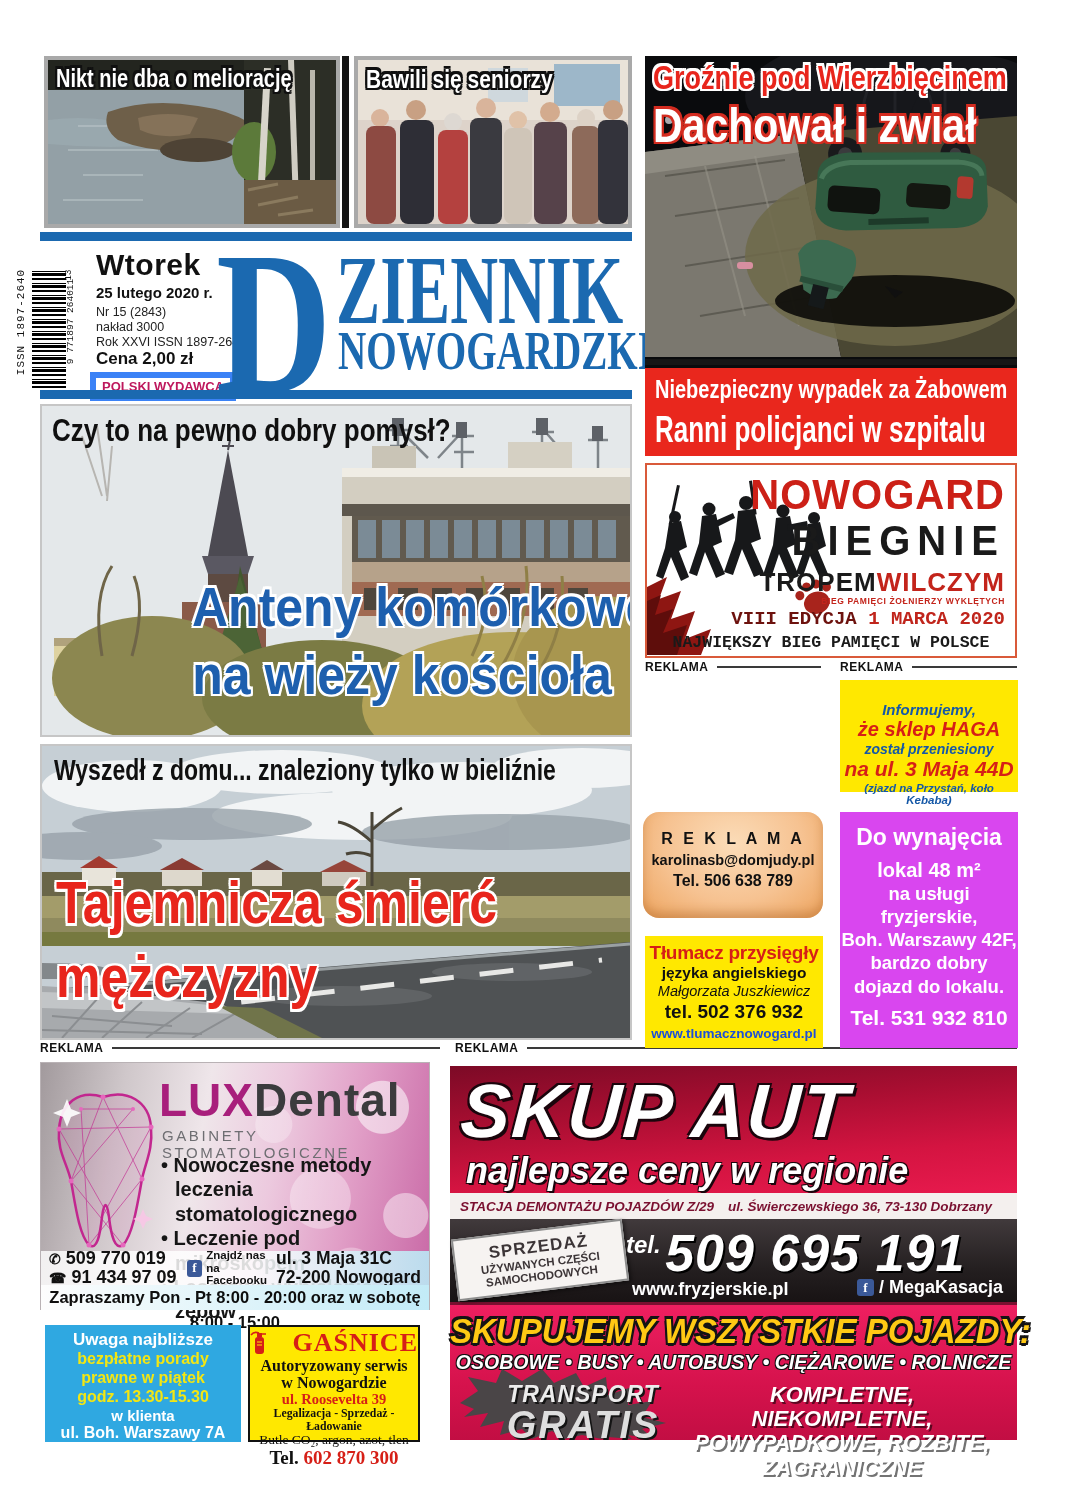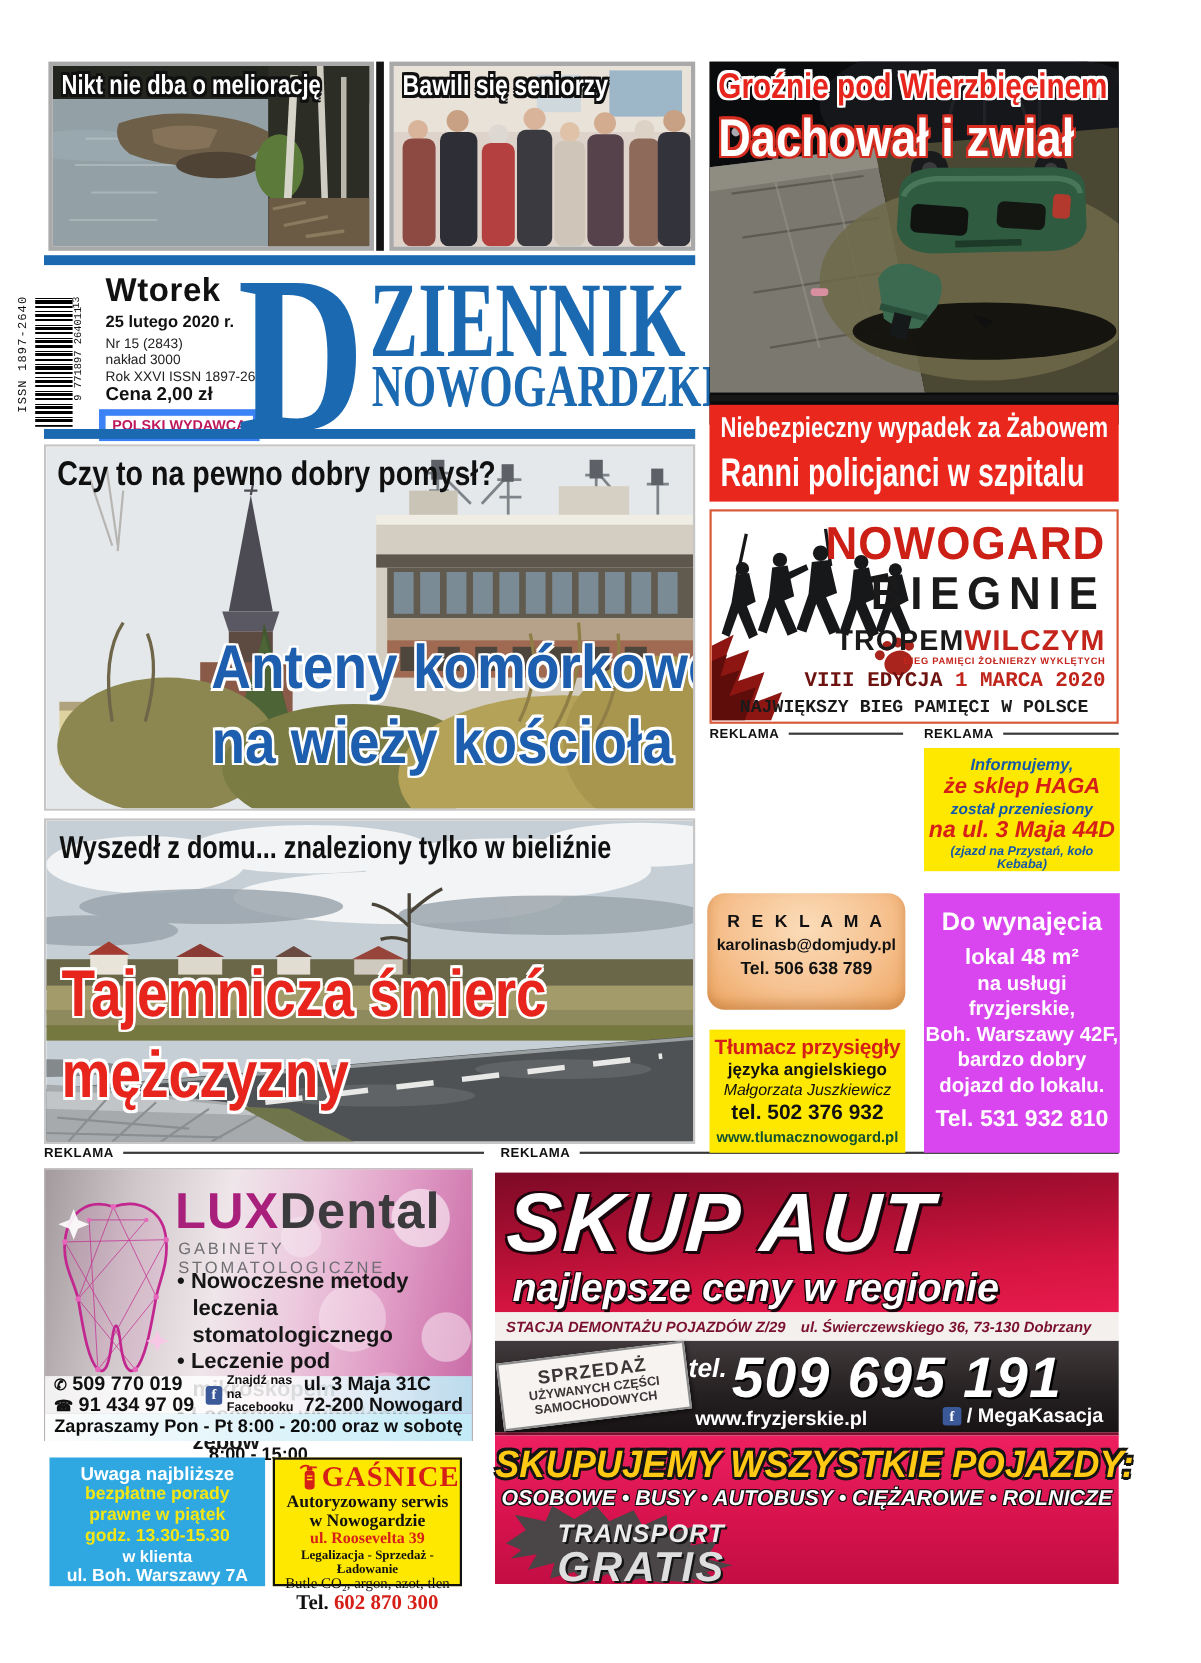--- a/index.html
+++ b/index.html
@@ -63,37 +63,37 @@
   .run-foot{position:absolute;left:0;right:0;bottom:4px;text-align:center;font-family:"Liberation Mono",monospace;
             font-size:16.5px;font-weight:700;color:#1a1a1a;white-space:nowrap;}
 
   
   .yellow{background:#ffe800;box-sizing:border-box;text-align:center;}
   .fin{left:645px;top:678px;width:178px;height:118px;padding-top:8px;}
   .fin .t{font-size:19px;font-weight:800;color:#e2231a;line-height:1.15;}
   .fin .n{font-size:14.5px;color:#111;margin-top:2px;}
   .fin .p{font-size:12.8px;font-weight:800;color:#111;margin-top:4px;letter-spacing:-.2px;}
   .fin .p2{font-size:13.5px;font-weight:800;color:#111;margin-top:2px;}
-  .haga{left:840px;top:680px;width:178px;height:112px;padding-top:7px;font-style:italic;}
+  .haga{left:840px;top:680px;width:178px;height:112px;padding-top:21px;font-style:italic;}
   .haga .b{color:#1558a7;font-weight:800;}
   .haga .r{color:#d61f17;font-weight:800;}
 
   .contactbox{left:643px;top:812px;width:180px;height:106px;border-radius:16px;text-align:center;
       background:radial-gradient(ellipse at 50% 30%,#fbdcb8 0%,#f6c291 55%,#eda45e 100%);
       box-shadow:inset 0 -6px 10px rgba(160,90,30,.35);}
   .contactbox .t{margin-top:18px;font-size:16px;font-weight:800;letter-spacing:3px;}
   .contactbox .e{font-size:14.5px;font-weight:800;margin-top:4px;}
   .contactbox .p{font-size:16px;font-weight:800;margin-top:4px;}
 
   .trans{left:645px;top:936px;width:178px;height:112px;padding-top:6px;}
   .trans .t{font-size:19px;font-weight:900;color:#d61f17;letter-spacing:-.3px;}
   .trans .s{font-size:15.5px;font-weight:800;color:#111;}
   .trans .nm{font-size:14.5px;font-style:italic;color:#111;margin-top:1px;}
   .trans .p{font-size:19px;font-weight:800;color:#111;margin-top:2px;}
-  .trans .w{font-size:13.5px;font-weight:800;color:#14532d;margin-top:3px;}
+  .trans .w{font-size:13.5px;font-weight:800;color:#1d4ed8;margin-top:3px;}
 
   .rental{left:840px;top:812px;width:178px;height:236px;background:#d946ef;color:#fff;text-align:center;box-sizing:border-box;padding-top:12px;}
   .rental .t{font-size:23px;font-weight:800;}
   .rental .l{font-size:18.5px;font-weight:800;line-height:1.25;}
   .rental .l2{font-size:20px;font-weight:800;margin-top:8px;}
   .rental .p{font-size:21px;font-weight:800;margin-top:8px;}
 
   
   .lux{left:40px;top:1062px;width:390px;height:248px;border:1px solid #b9b2b5;box-sizing:border-box;
      background:linear-gradient(100deg,#a29a9d 0%,#cfc7ca 20%,#efe6ea 40%,#ecc9de 58%,#e19fc7 76%,#c867a5 100%);}
@@ -160,21 +160,21 @@
   .legal{left:45px;top:1325px;width:196px;height:117px;background:#2fa8e1;text-align:center;color:#fff;box-sizing:border-box;padding-top:5px;line-height:1.18;}
   .legal .w1{font-size:17px;font-weight:800;}
   .legal .y{font-size:16px;font-weight:800;color:#f3e613;}
   .legal .w2{font-size:15px;font-weight:700;}
   .legal .w3{font-size:16px;font-weight:800;}
   .legal .note{font-size:9.8px;font-style:italic;font-weight:700;line-height:1.15;margin-top:2px;}
 
   
   .gas{left:248px;top:1325px;width:172px;height:117px;background:#ffe800;border:2px solid #111;box-sizing:border-box;
      text-align:center;font-family:"Liberation Serif",serif;line-height:1.08;}
-  .gas .trow{display:flex;align-items:center;justify-content:flex-end;gap:3px;margin-top:2px;}
+  .gas .trow{display:flex;align-items:center;justify-content:space-between;gap:3px;margin-top:2px;}
   .gas .t{font-size:26px;font-weight:900;color:#d61f17;letter-spacing:1px;}
   .gas .l2{font-size:16px;font-weight:700;color:#111;}
   .gas .l4{font-size:14.5px;font-weight:700;color:#d61f17;}
   .gas .l5{font-size:11.8px;font-weight:700;color:#111;}
   .gas .l6{font-size:13.5px;font-weight:400;color:#111;}
   .gas .tel{font-size:19px;font-weight:700;margin-top:1px;}
   .gas .tel .r{color:#d61f17;}
 
   .headline-blue{color:#1d5fae;font-weight:900;}
   .headline-red{color:#e8251c;font-weight:900;}
@@ -476,20 +476,25 @@
     </div>
     <div class="skup-pink">
       <div class="buy-t">SKUPUJEMY WSZYSTKIE POJAZDY:</div>
       <div class="buy-s okt">OSOBOWE • BUSY • AUTOBUSY • CIĘŻAROWE • ROLNICZE</div>
       <svg class="abs" style="left:2px;top:64px;" width="264" height="70" viewBox="0 0 264 70">
         <polygon fill="#4a4547" points="8,34 26,22 16,8 44,14 50,0 70,12 90,0 102,14 124,4 132,18 154,8 156,26 180,18 176,36 200,32 190,48 214,54 190,60 202,70 176,66 180,70 156,68 150,70 130,66 112,70 100,62 80,70 70,60 48,66 52,52 28,58 36,44 12,48 22,40"></polygon>
       </svg>
       <div class="tg">
         <div class="t1">TRANSPORT</div>
         <div class="t2">GRATIS</div>
+      </div>
+      <div class="cond">
+        <div>KOMPLETNE, NIEKOMPLETNE,</div>
+        <div>POWYPADKOWE, ROZBITE,</div>
+        <div>ZAGRANICZNE</div>
       </div>
     </div>
   </div>
 
   <div class="abs legal">
     <div class="w1">Uwaga najbliższe</div>
     <div class="y">bezpłatne porady</div>
     <div class="y">prawne w piątek</div>
     <div class="y">godz. 13.30-15.30</div>
     <div class="w2">w klienta</div>

